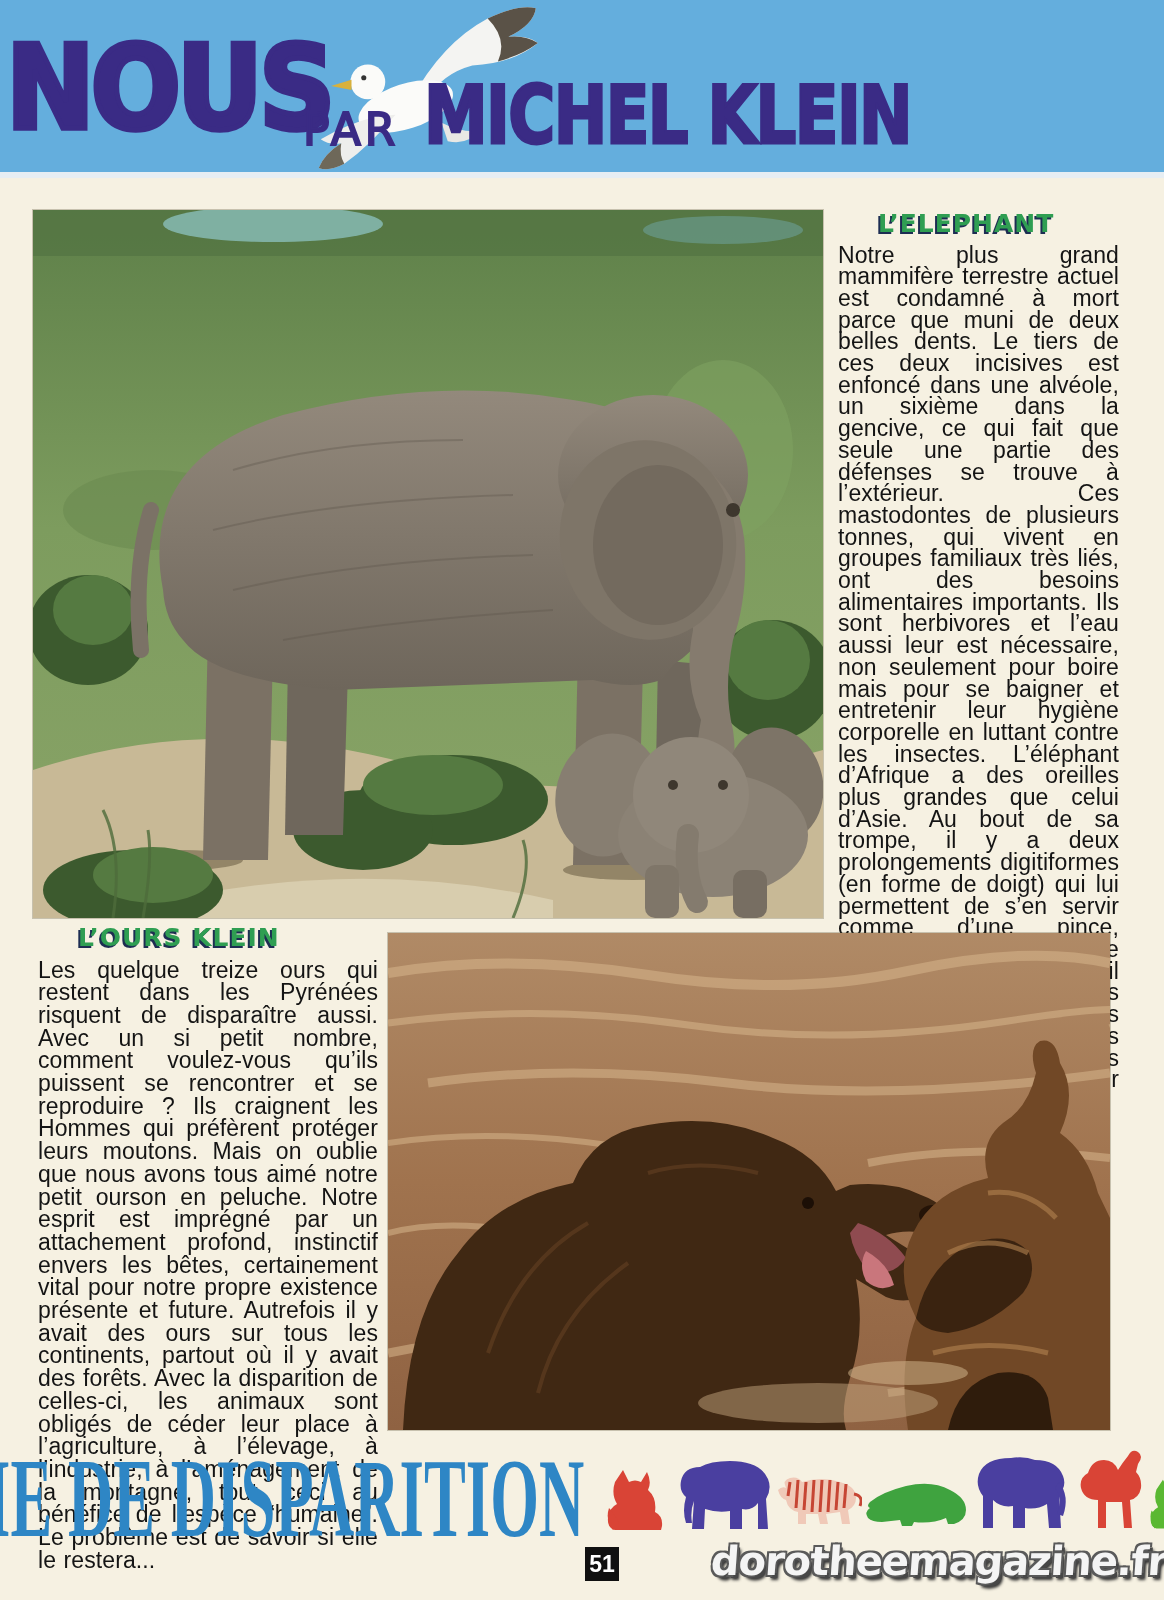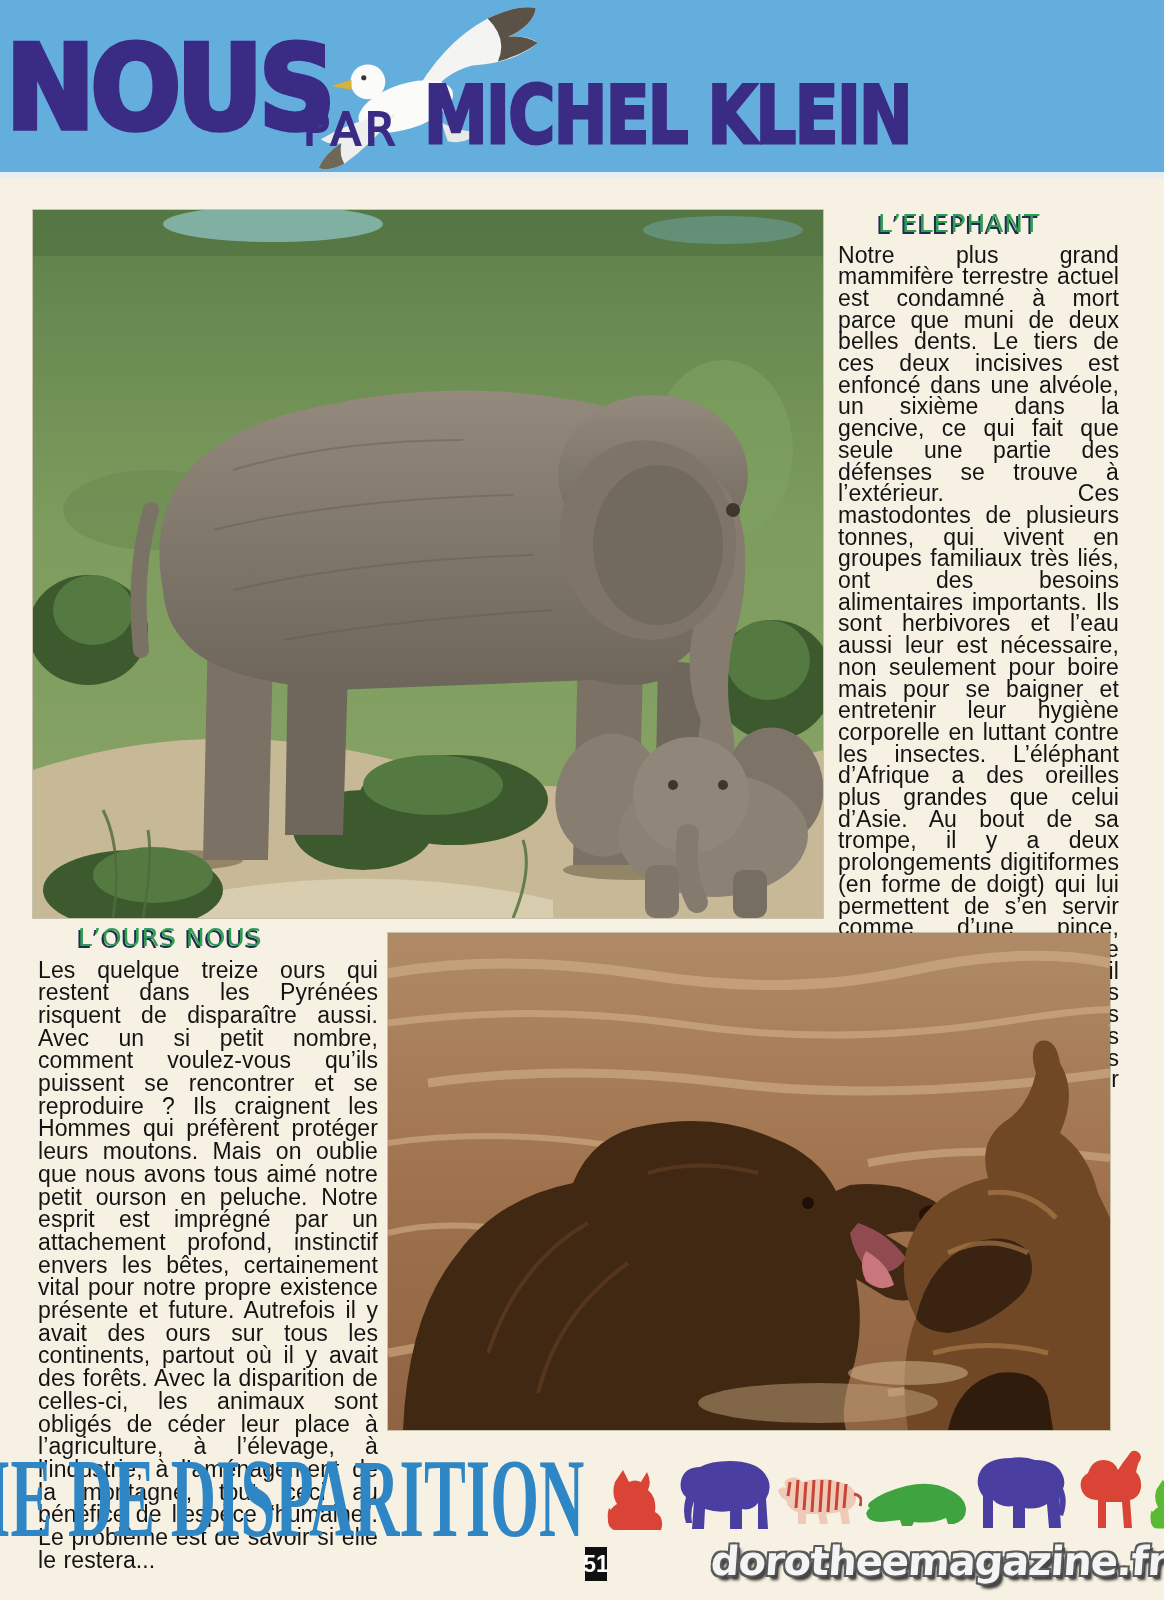--- a/index.html
+++ b/index.html
@@ -20,34 +20,34 @@
   .seagull{position:absolute;left:288px;top:2px;width:256px;height:168px;}
   
   .photo{position:absolute;box-shadow:0 0 0 1px rgba(60,50,20,.25);}
   .photo svg{display:block;width:100%;height:100%;}
   .photo-elephants{left:33px;top:210px;width:790px;height:708px;}
   .photo-bears{left:388px;top:933px;width:722px;height:497px;}
   
   .col{position:absolute;}
   .col-right{left:838px;top:210px;width:281px;}
   .col-left{left:38px;top:924px;width:340px;}
-  .heading{font-family:"DejaVu Sans",sans-serif;font-weight:400;font-size:25px;
+  .heading{font-family:"DejaVu Sans",sans-serif;font-weight:700;font-size:25px;
            letter-spacing:1px;margin:0 0 7px 0;line-height:1.1;
            text-shadow:-2px 2px 0 #1d2d52;padding-left:40px;}
   .body-text{font-size:23px;line-height:21.7px;text-align:justify;color:#141414;
              letter-spacing:0.1px;word-spacing:1px;}
   .col-left .body-text{font-size:23px;line-height:22.7px;}
   
   .banner-text{position:absolute;left:-14px;top:1442px;font-family:"Liberation Serif",serif;
        font-weight:bold;font-size:112px;line-height:1;white-space:nowrap;
        transform:scaleX(0.56);transform-origin:left top;}
   .animal{position:absolute;}
   .animal svg{display:block;width:100%;height:100%;}
   
-  .pagenum{position:absolute;left:585px;top:1547px;width:22px;height:34px;background:#101010;
+  .pagenum{position:absolute;left:585px;top:1547px;width:34px;height:34px;background:#101010;
        color:#fff;font-size:23px;font-weight:bold;display:flex;align-items:center;justify-content:center;}
   .watermark{position:absolute;right:-2px;top:1538px;font-family:"DejaVu Sans",sans-serif;
        font-weight:bold;font-size:40px;color:#f4f4f4;letter-spacing:-1px;white-space:nowrap;
        transform:skewX(-4deg);
        text-shadow:-2px -2px 0 #5a5a5a,2px -2px 0 #5a5a5a,-2px 2px 0 #5a5a5a,
                     3px 3px 0 #474747,4px 5px 3px #333;}
 </style>
 </head>
 <body>
 
@@ -155,21 +155,21 @@
       </g>
     </svg>
   </div>
 
   <div class="col col-right">
     <h2 class="heading" style="color: rgb(47, 158, 82);">L’ELEPHANT</h2>
     <div class="body-text">Notre plus grand mammifère terrestre actuel est condamné à mort parce que muni de deux belles dents. Le tiers de ces deux incisives est enfoncé dans une alvéole, un sixième dans la gencive, ce qui fait que seule une partie des défenses se trouve à l’extérieur. Ces mastodontes de plusieurs tonnes, qui vivent en groupes familiaux très liés, ont des besoins alimentaires importants. Ils sont herbivores et l’eau aussi leur est nécessaire, non seulement pour boire mais pour se baigner et entretenir leur hygiène corporelle en luttant contre les insectes. L’éléphant d’Afrique a des oreilles plus grandes que celui d’Asie. Au bout de sa trompe, il y a deux prolongements digitiformes (en forme de doigt) qui lui permettent de s’en servir comme d’une pince, l’Asiatique n’en possède qu’un. Pensez-vous qu’il faille laisser les Hommes s’approprier tous les territoires des éléphants pour y construire des habitations, ou les tuer pour leur ivoire ?</div>
   </div>
 
   <div class="col col-left">
-    <h2 class="heading" style="color: rgb(47, 158, 82);">L’OURS NOUS</h2>
+    <h2 class="heading" style="color: rgb(47, 158, 82);">L’OURS KLEIN</h2>
     <div class="body-text">Les quelque treize ours qui restent dans les Pyrénées risquent de disparaître aussi. Avec un si petit nombre, comment voulez-vous qu’ils puissent se rencontrer et se reproduire ? Ils craignent les Hommes qui préfèrent protéger leurs moutons. Mais on oublie que nous avons tous aimé notre petit ourson en peluche. Notre esprit est imprégné par un attachement profond, instinctif envers les bêtes, certainement vital pour notre propre existence présente et future. Autrefois il y avait des ours sur tous les continents, partout où il y avait des forêts. Avec la disparition de celles-ci, les animaux sont obligés de céder leur place à l’agriculture, à l’élevage, à l’industrie, à l’aménagement de la montagne, tout ceci au bénéfice de l’espèce “humaine”. Le problème est de savoir si elle le restera...</div>
   </div>
 
   <div class="photo photo-bears">
     <svg viewBox="0 0 722 497" preserveAspectRatio="none" role="img" aria-label="Two brown bears playing in muddy water">
       <defs>
         <linearGradient id="waterG" x1="0" y1="0" x2="0" y2="1">
           <stop offset="0" stop-color="#b08a66"></stop>
             <stop offset="0.5" stop-color="#a0734e"></stop>
           <stop offset="1" stop-color="#8f6242"></stop>

